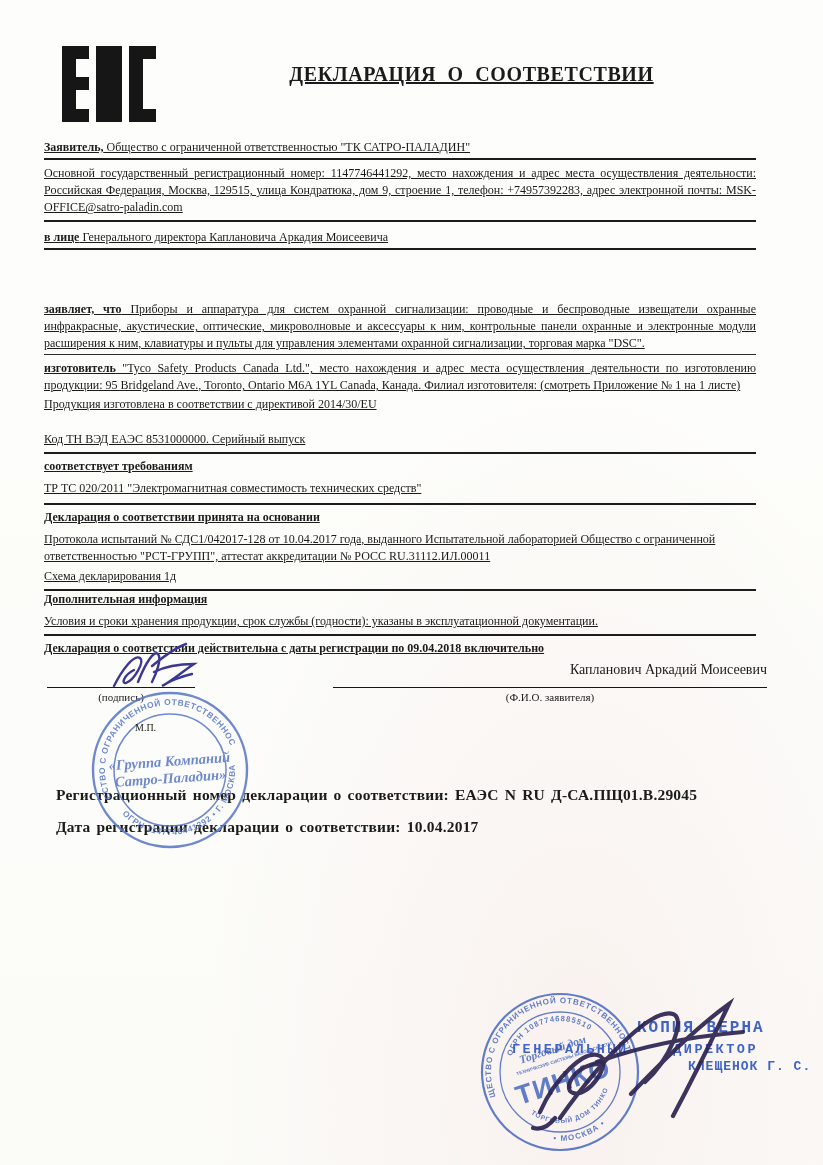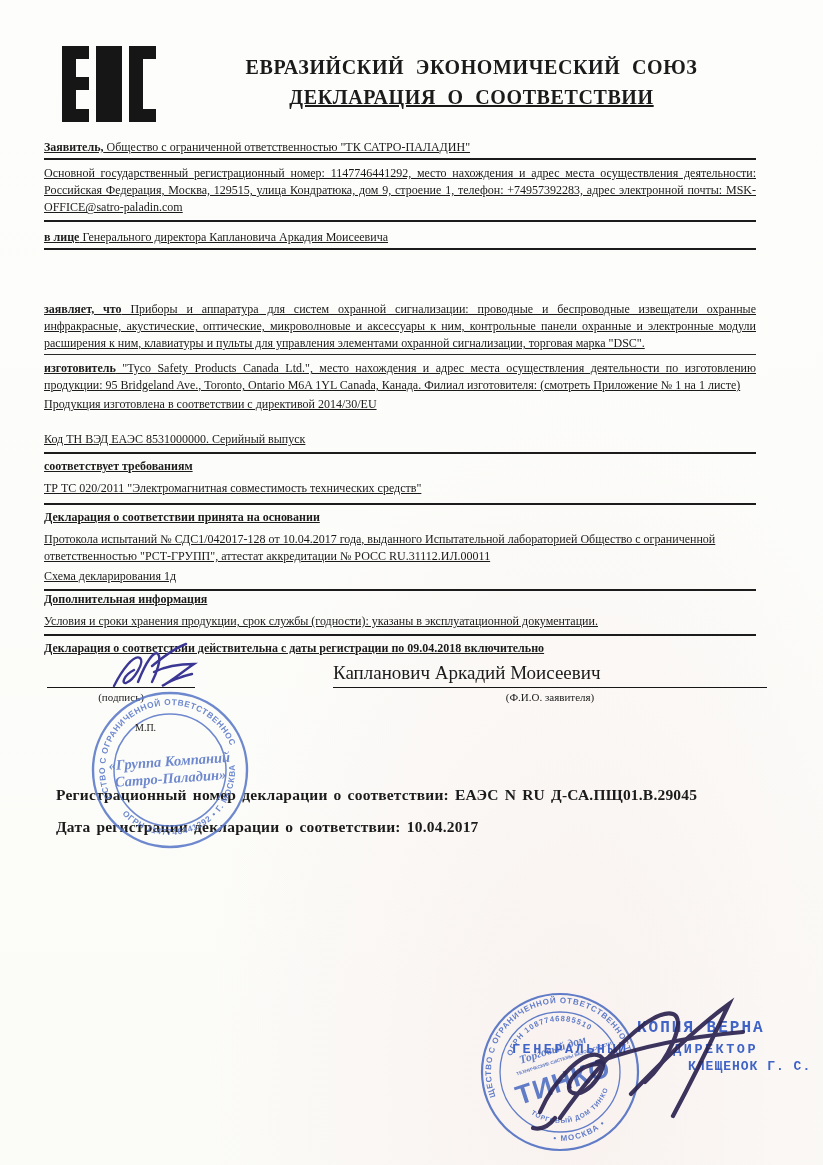--- a/index.html
+++ b/index.html
@@ -20,21 +20,21 @@
   .sec{padding:3px 0 2px 0;}
   .rule{border-bottom:2px solid #1c1c1c;}
   .rule-thin{border-bottom:1.6px solid #2a2a2a;margin-top:46px;}
   .b{font-weight:bold;}
   .just{text-align:justify;}
   .pad-b{padding-bottom:4px;}
   
   .abs{position:absolute;}
   .sig-line{height:0;border-top:1.8px solid #161616;}
   .caption{font-size:11px;text-align:center;color:#222;}
-  .sig-name{font-size:19px;text-align:left;}
+  .sig-name{font-size:14px;text-align:right;}
   .mp{font-size:10px;z-index:3;}
   .reg-line{font-weight:bold;font-size:15.5px;letter-spacing:.2px;word-spacing:2px;}
   
   .stamp{opacity:.88;z-index:2;}
   .ink{z-index:3;}
   .copy-stamp-line{position:absolute;font-family:"Liberation Mono", monospace;font-weight:bold;z-index:2;}
 </style>
 </head>
 <body>
 
@@ -50,21 +50,20 @@
       <rect x="47" y="0" width="13" height="76"></rect>
       <rect x="34" y="0" width="26" height="13"></rect>
       <rect x="34" y="31" width="26" height="13"></rect>
       <rect x="67" y="0" width="14" height="76"></rect>
       <rect x="67" y="0" width="27" height="13"></rect>
       <rect x="67" y="63" width="27" height="13"></rect>
     </g>
   </svg>
 
   <div class="title">
-    <div class="t1">ЕВРАЗИЙСКИЙ ЭКОНОМИЧЕСКИЙ СОЮЗ</div>
     <div class="t2">ДЕКЛАРАЦИЯ О СООТВЕТСТВИИ</div>
   </div>
 
   <div class="doc">
     <div class="sec rule"><span class="b">Заявитель,</span><span> Общество с ограниченной ответственностью "ТК САТРО-ПАЛАДИН"</span></div>
 
     <div class="sec rule just pad-b" style="padding-top:5px"><span>Основной государственный регистрационный номер: 1147746441292, место нахождения и адрес места осуществления деятельности: Российская Федерация, Москва, 129515, улица Кондратюка, дом 9, строение 1, телефон: +74957392283, адрес электронной почты: MSK-OFFICE@satro-paladin.com</span></div>
 
     <div class="sec rule" style="padding-top:7px"><span class="b">в лице</span><span> Генерального директора Каплановича Аркадия Моисеевича</span></div>
 

